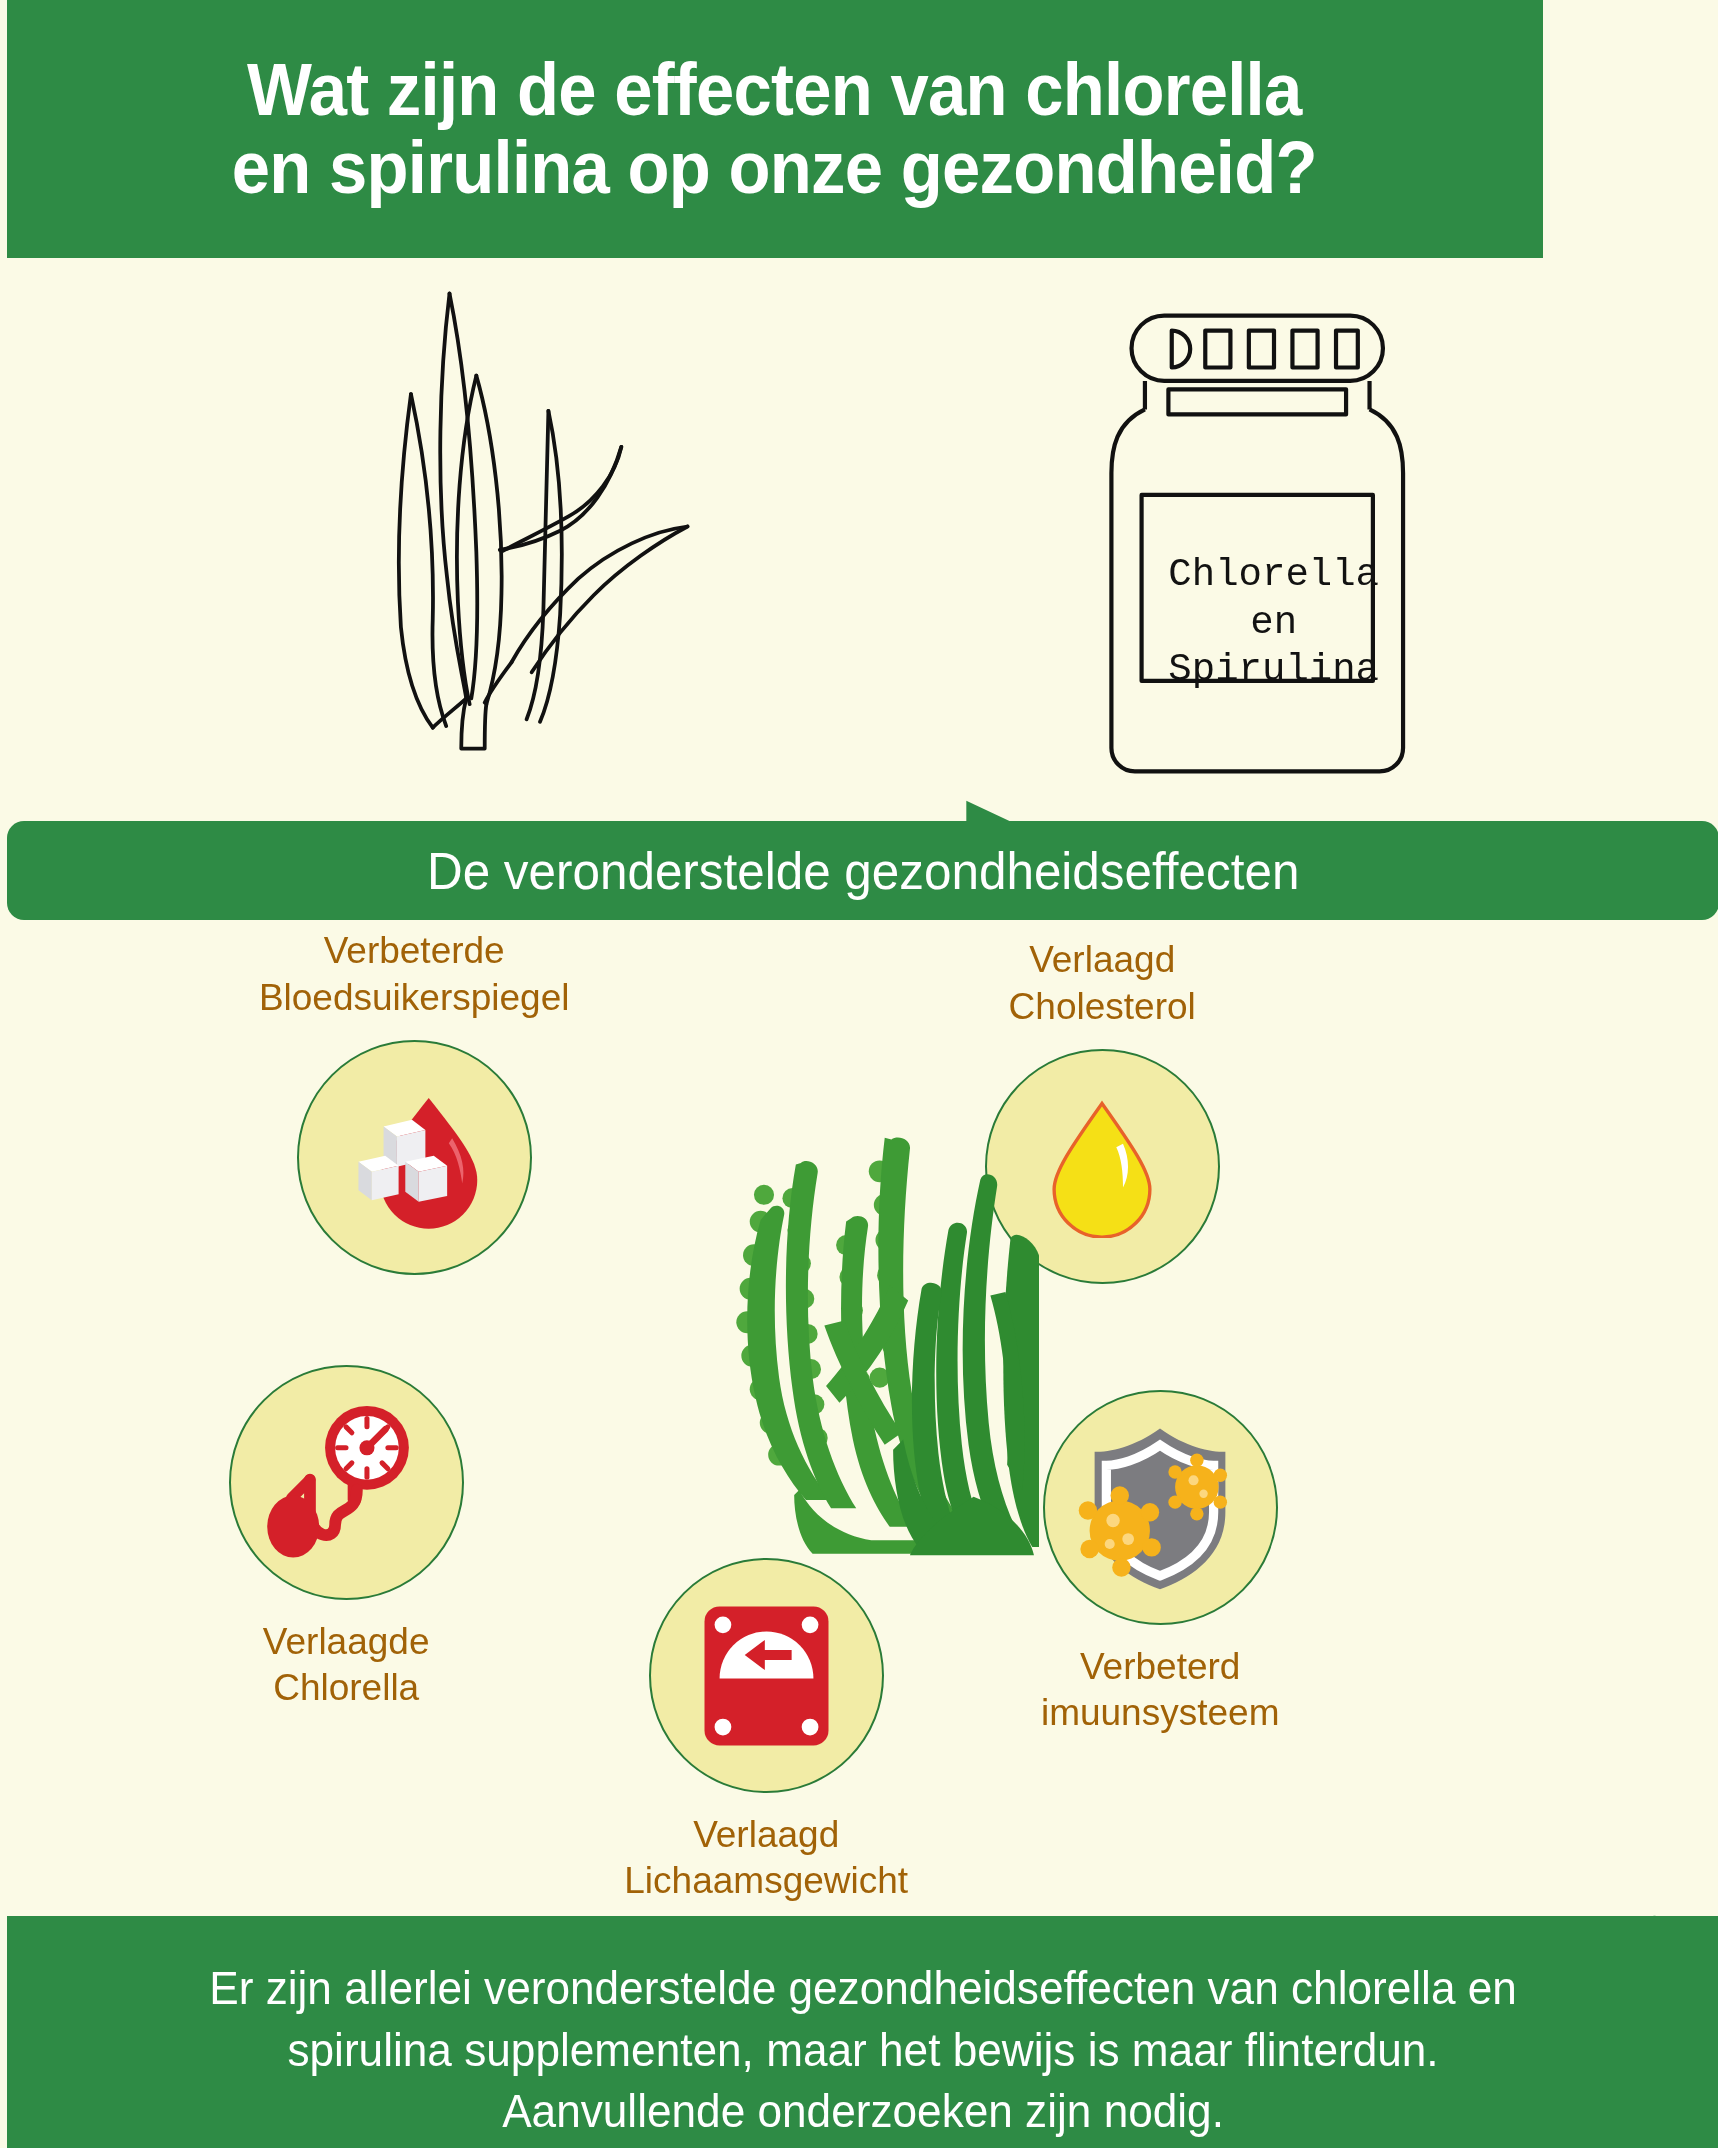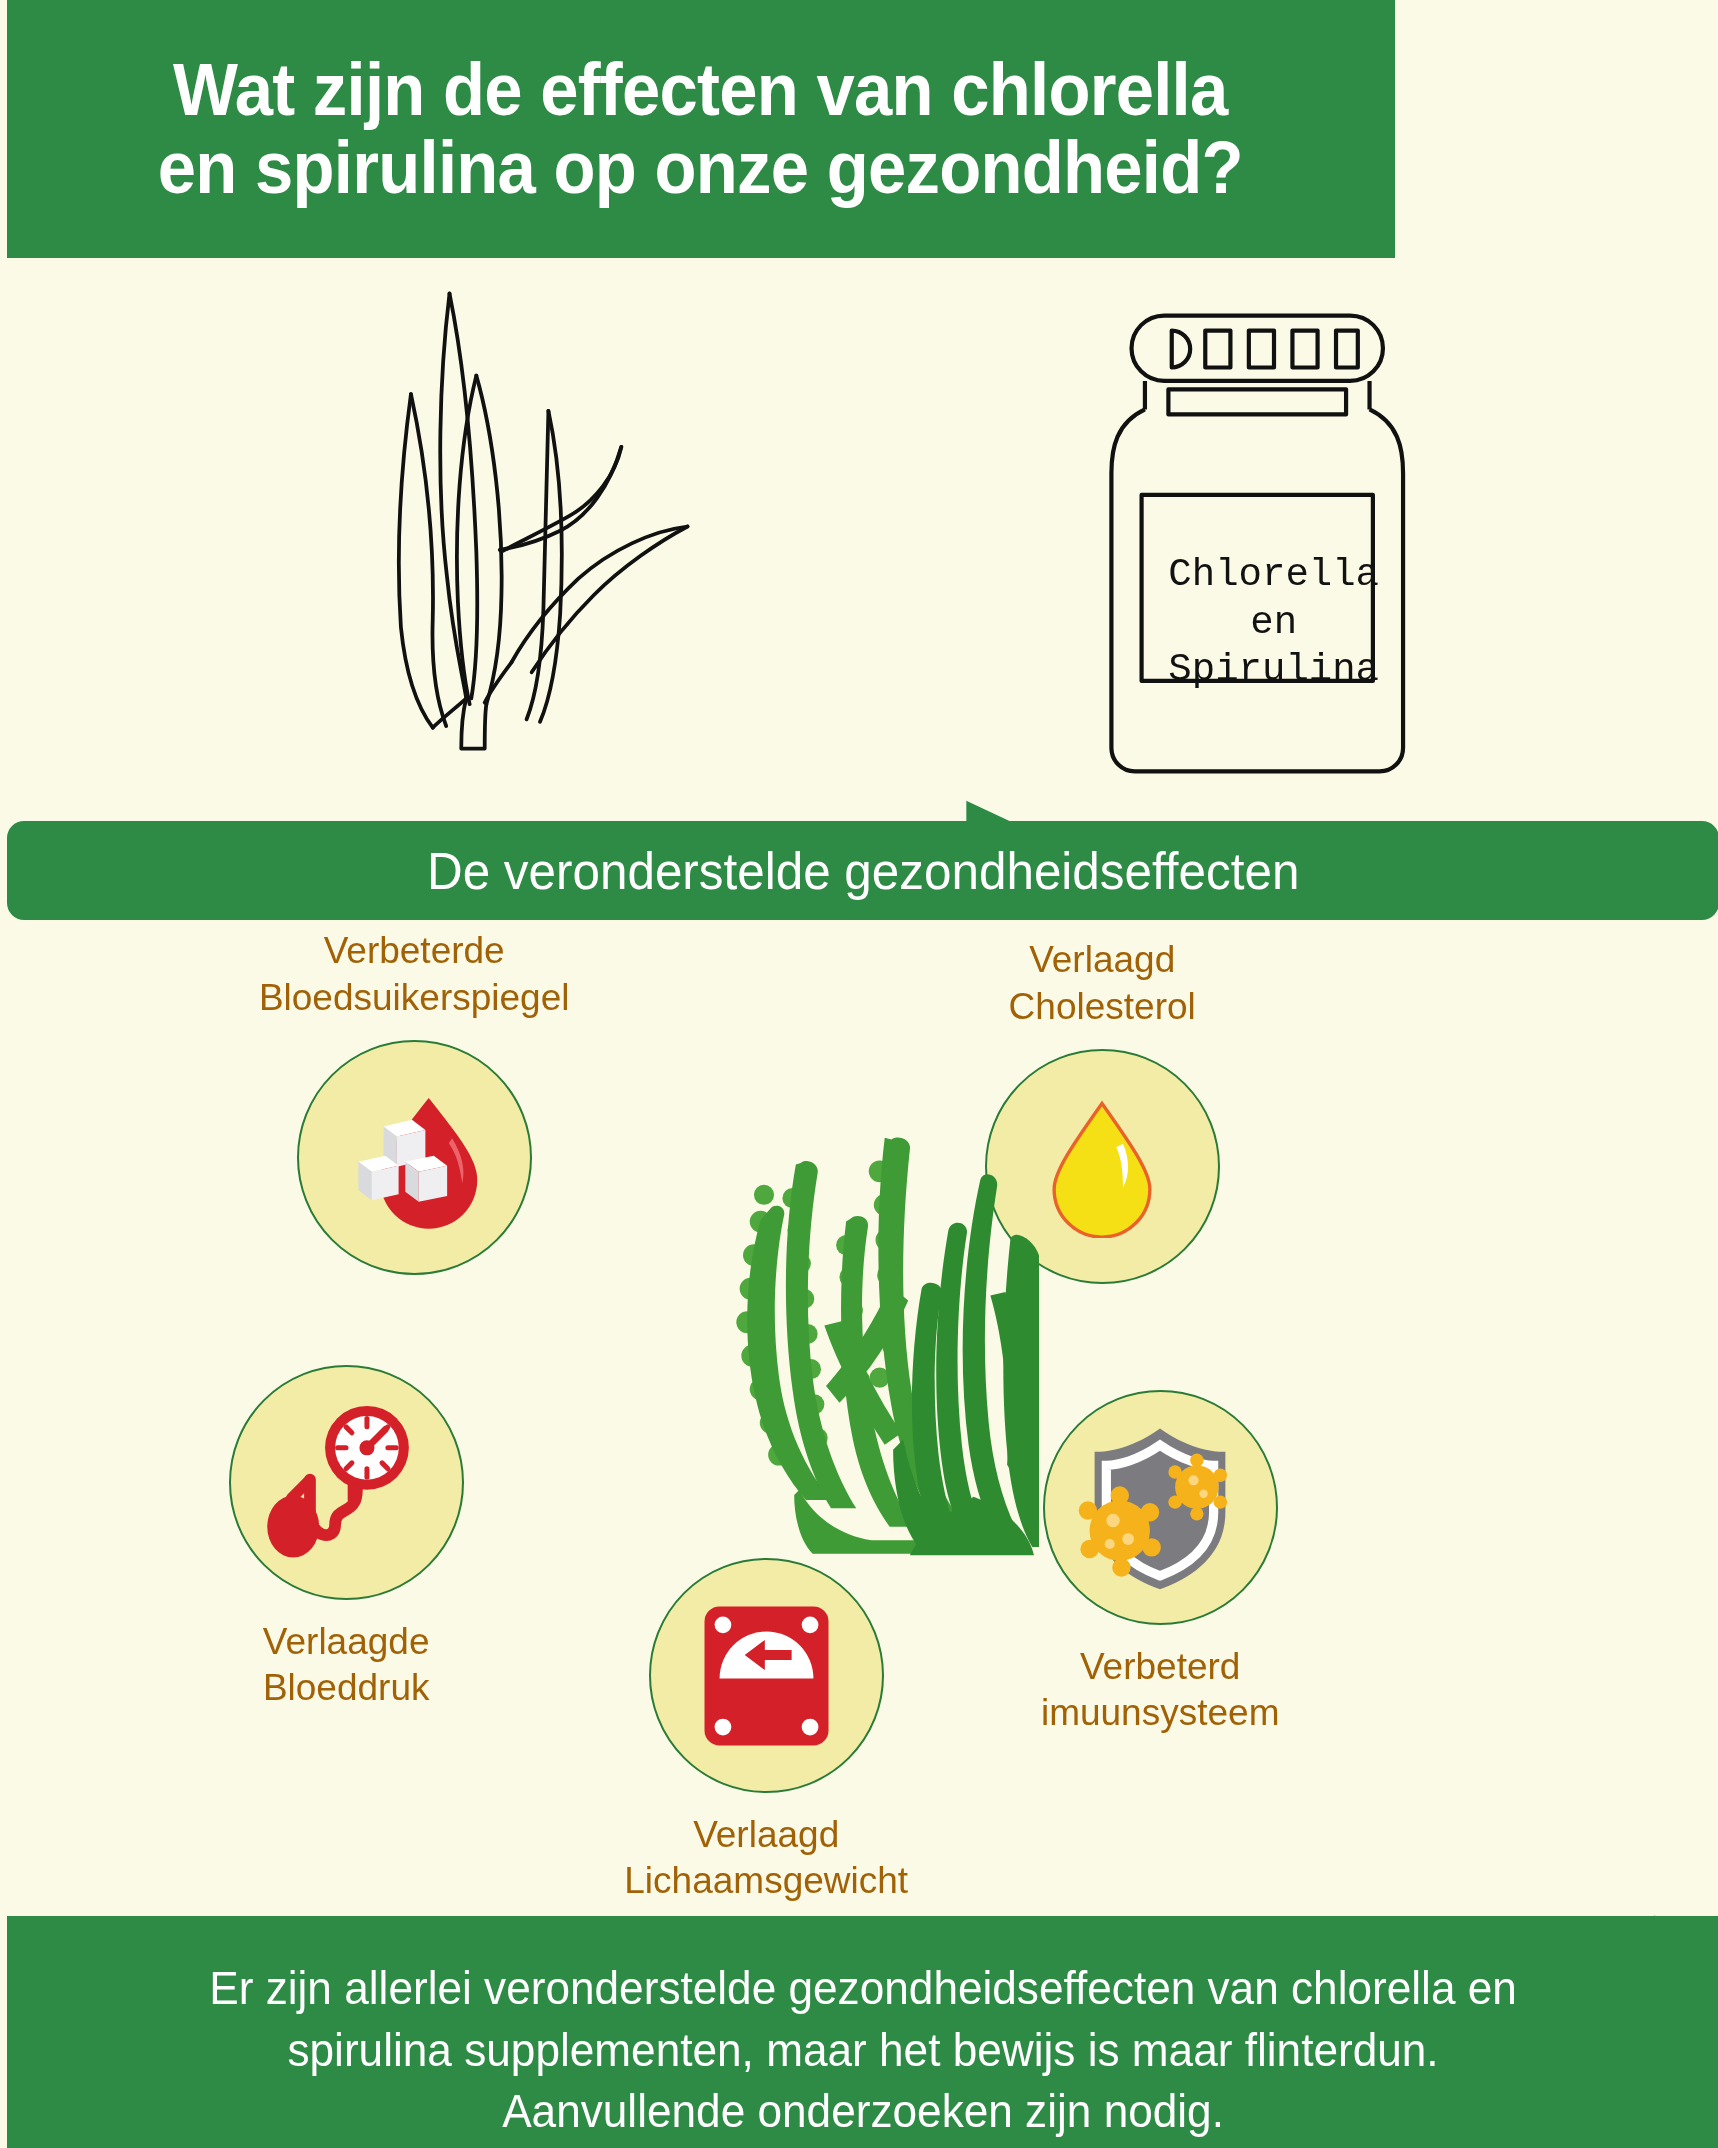--- a/index.html
+++ b/index.html
@@ -11,21 +11,21 @@
     overflow:hidden;
   }
   .page{
     position:relative;
     width:1718px;height:2148px;
     background:#FBFAE6;
     box-sizing:border-box;
   }
   
   .header-band{
-    position:absolute;left:6.7px;top:0;width:1388px;height:258px;
+    position:absolute;left:6.7px;top:0;width:1536px;height:258px;
     background:#2E8B45;
     display:flex;align-items:center;justify-content:center;
   }
   .header-title{
     color:#FFFFFF;
     font-weight:bold;
     font-size:74px;
     line-height:1.06;
     text-align:center;
     letter-spacing:-0.8px;
@@ -207,21 +207,21 @@
               <path d="M112 76 L105 83"></path>
           </g>
           <path d="M130 58 L152 36" stroke="#D42029" stroke-width="8" stroke-linecap="round"></path>
           <circle cx="130" cy="58" r="9" fill="#D42029"></circle>
           <path d="M118 108 C 118 140, 92 126, 92 150 C 92 170, 62 166, 62 134 L62 96" fill="none" stroke="#D42029" stroke-width="14" stroke-linecap="round"></path>
           <path d="M62 96 L40 118" fill="none" stroke="#D42029" stroke-width="13" stroke-linecap="round"></path>
           <ellipse cx="42" cy="152" rx="31" ry="37" fill="#D42029"></ellipse>
         </svg>
       </div>
       <div class="label">Verlaagde
-Bloeddruk</div>
+Chlorella</div>
     </div>
 
     <div class="effect e-mid-right label-below">
       <div class="circle">
         <svg width="168" height="176" viewBox="0 0 200 210">
           <path d="M100 10 C 130 32, 160 38, 178 38 L178 110 C 178 162, 138 188, 100 202 C 62 188, 22 162, 22 110 L22 38 C 40 38, 70 32, 100 10 Z" fill="#7C7C80"></path>
           <path d="M100 30 C 126 48, 150 54, 164 54 L164 110 C 164 152, 132 174, 100 186 C 68 174, 36 152, 36 110 L36 54 C 50 54, 74 48, 100 30 Z" fill="none" stroke="#FFFFFF" stroke-width="11"></path>
           <g fill="#F6B21B">
             <circle cx="144" cy="80" r="26"></circle>
             <g>

